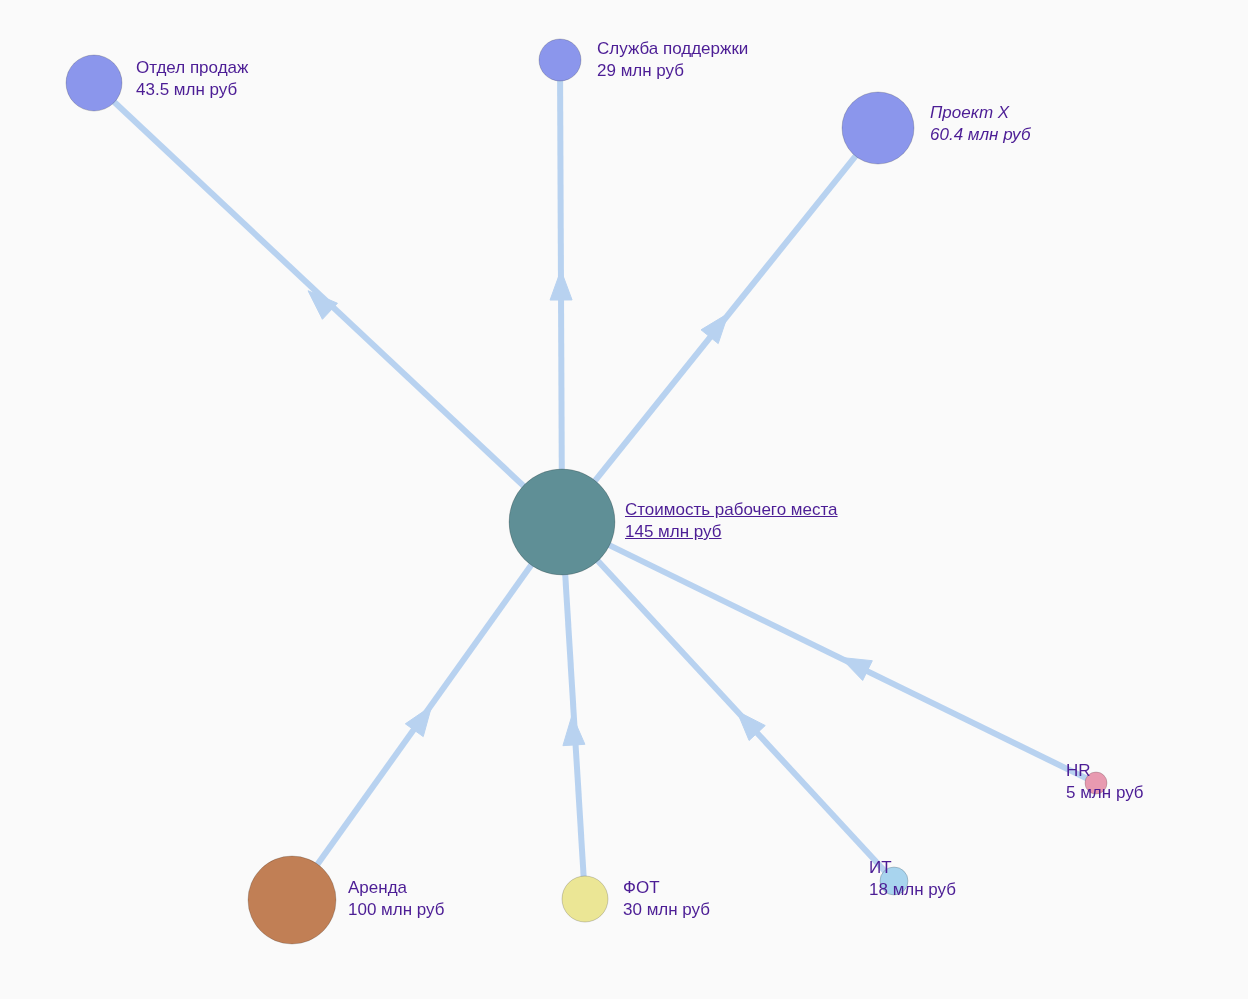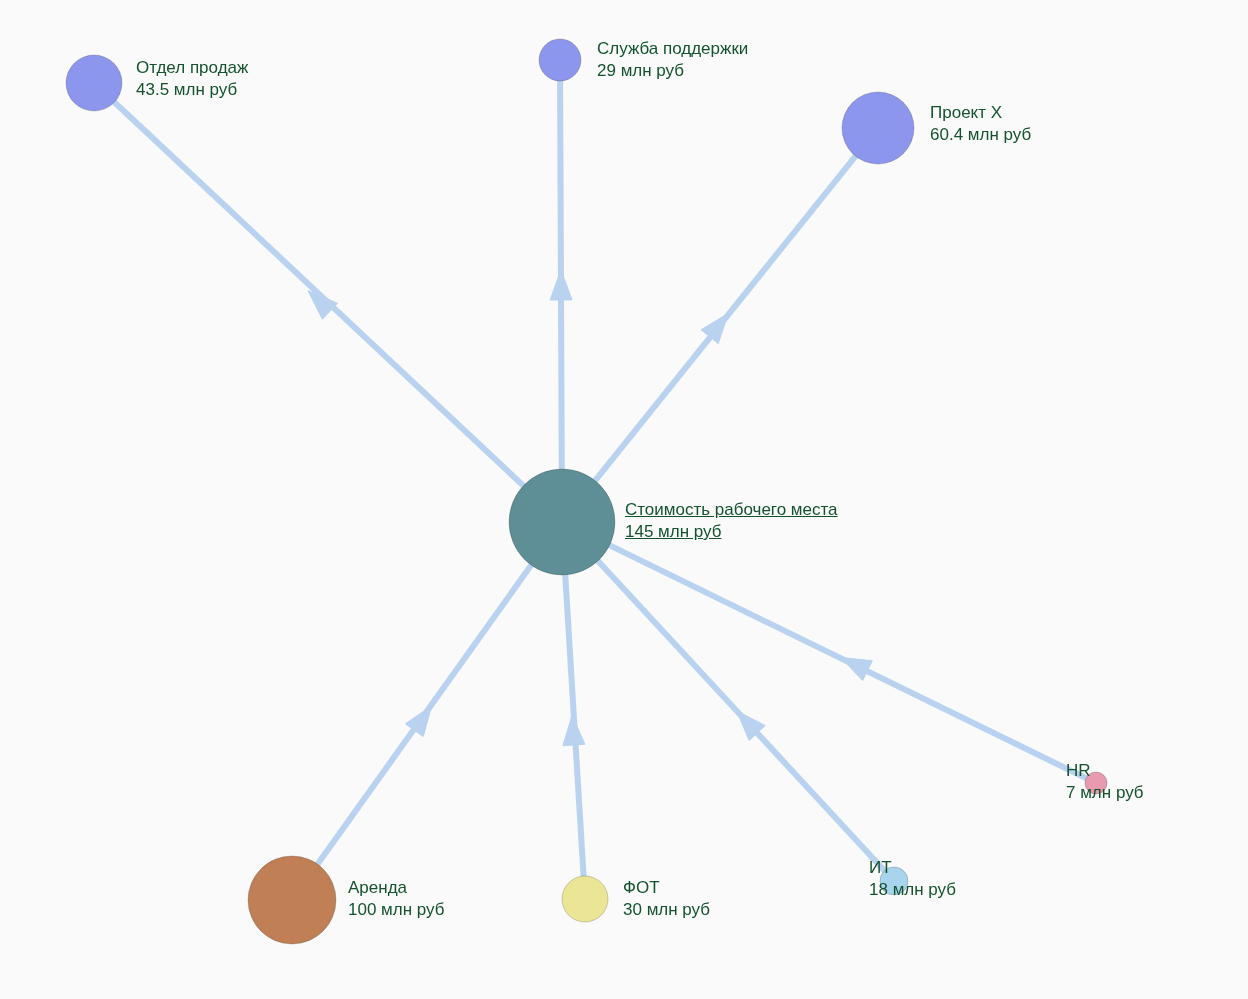--- a/index.html
+++ b/index.html
@@ -25,21 +25,21 @@
     top: 0;
     left: 0;
     width: 1248px;
     height: 999px;
   }
   .node-label {
     position: absolute;
     font-family: "Liberation Sans", sans-serif;
     font-size: 17px;
     line-height: 22px;
-    color: #14532d;
+    color: #4c1d95;
     white-space: nowrap;
     pointer-events: none;
   }
   .node-label .label-name {
     display: block;
   }
   .node-label .label-value {
     display: block;
   }
 </style>
@@ -81,39 +81,39 @@
 
   <div id="labels-layer">
       <div class="node-label" style="left: 136px; top: 57px;">
         <span class="label-name">Отдел продаж</span>
         <span class="label-value">43.5 млн руб</span>
       </div>
       <div class="node-label" style="left: 597px; top: 38px;">
         <span class="label-name">Служба поддержки</span>
         <span class="label-value">29 млн руб</span>
       </div>
-      <div class="node-label" style="left: 930px; top: 102px;">
+      <div class="node-label" style="left: 930px; top: 102px; font-style: italic;">
         <span class="label-name">Проект X</span>
         <span class="label-value">60.4 млн руб</span>
       </div>
       <div class="node-label" style="left: 348px; top: 877px;">
         <span class="label-name">Аренда</span>
         <span class="label-value">100 млн руб</span>
       </div>
       <div class="node-label" style="left: 623px; top: 877px;">
         <span class="label-name">ФОТ</span>
         <span class="label-value">30 млн руб</span>
       </div>
       <div class="node-label" style="left: 869px; top: 857px;">
         <span class="label-name">ИТ</span>
         <span class="label-value">18 млн руб</span>
       </div>
       <div class="node-label" style="left: 1066px; top: 760px;">
         <span class="label-name">HR</span>
-        <span class="label-value">7 млн руб</span>
+        <span class="label-value">5 млн руб</span>
       </div>
       <div class="node-label" style="left: 625px; top: 499px; text-decoration: underline;">
         <span class="label-name">Стоимость рабочего места</span>
         <span class="label-value">145 млн руб</span>
       </div>
     </div>
 
 </div>
 
 </body></html>

